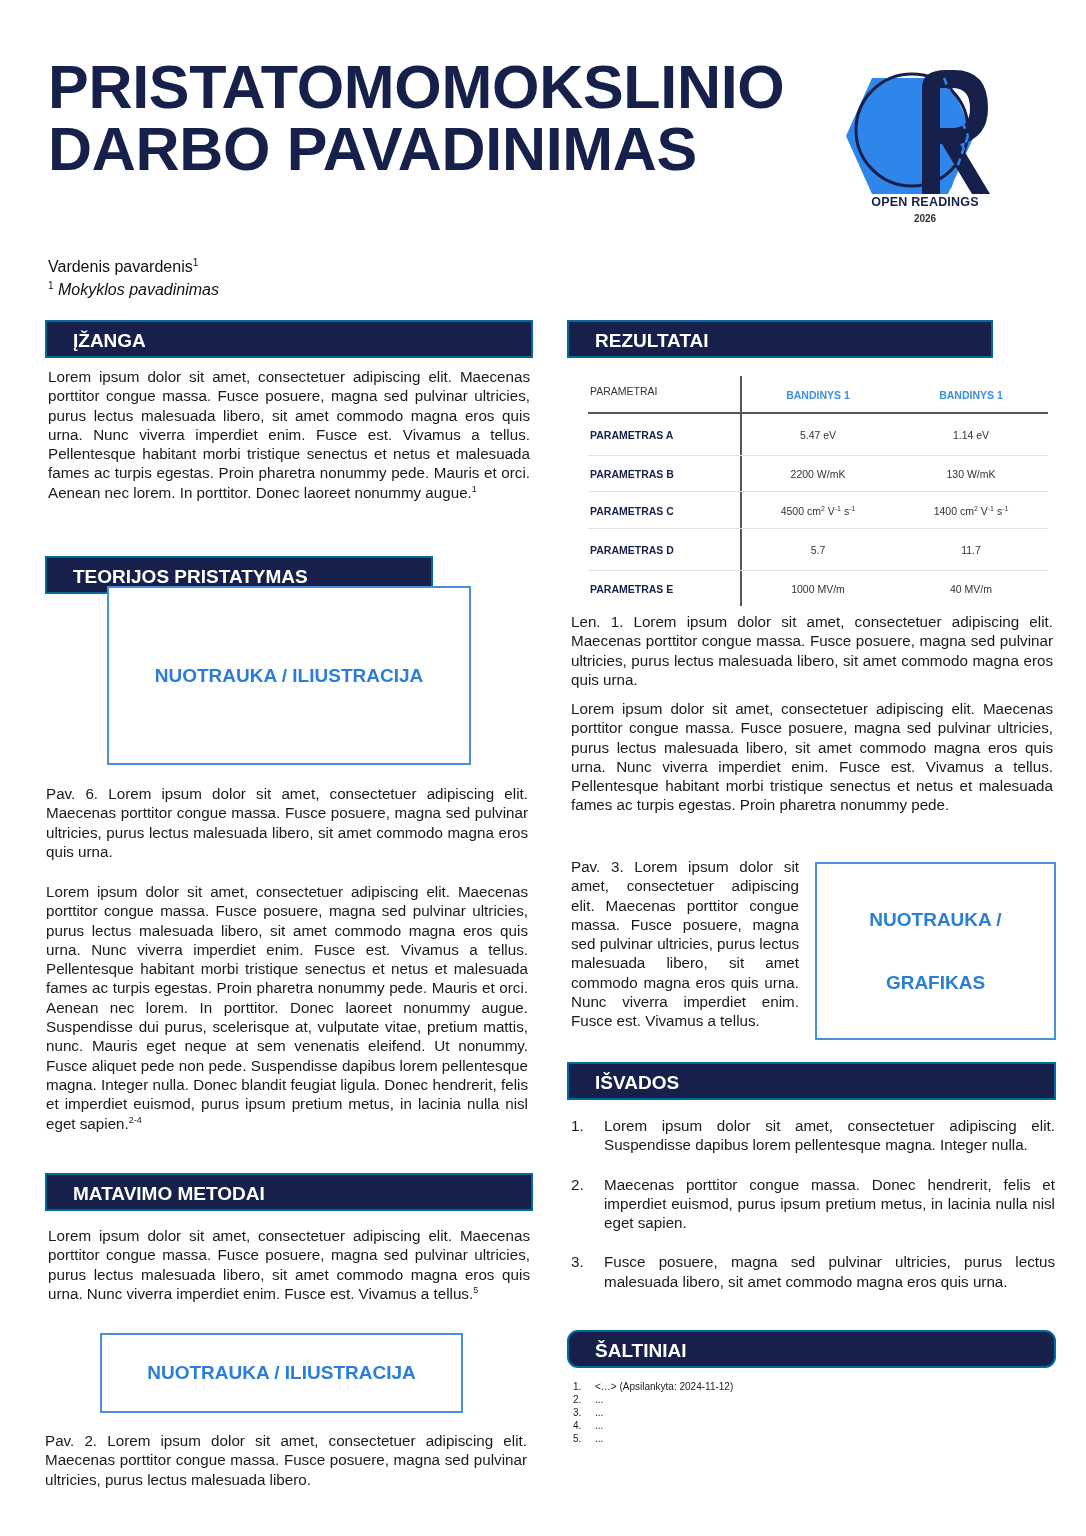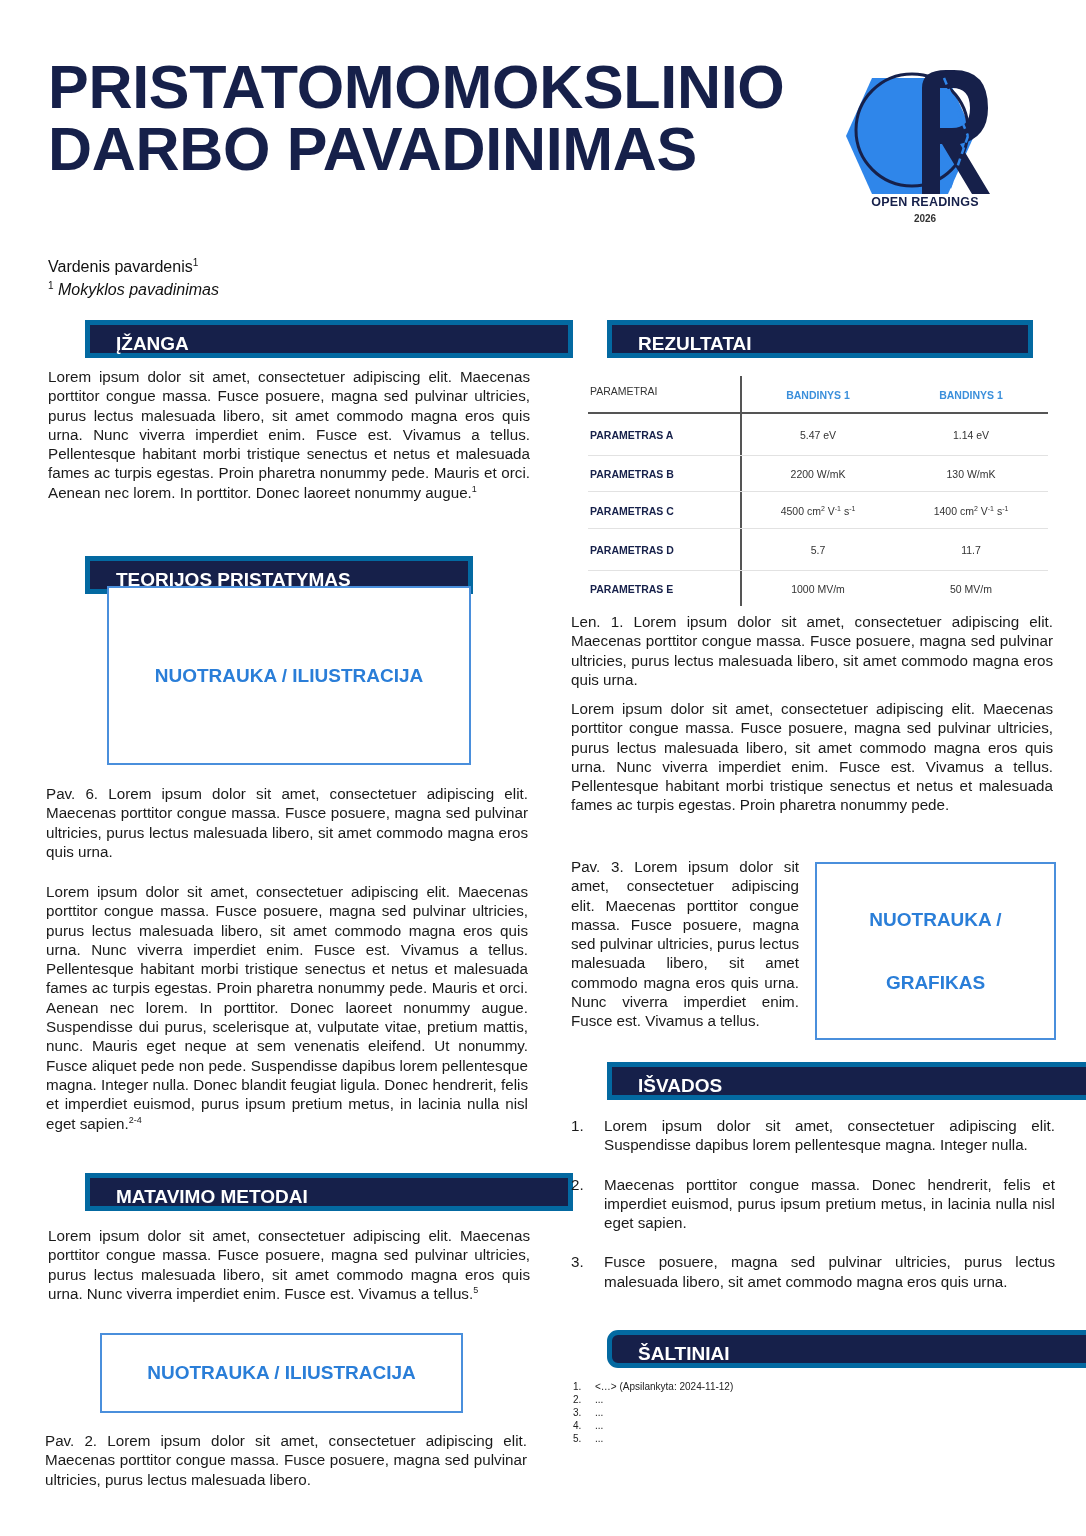--- a/index.html
+++ b/index.html
@@ -20,22 +20,21 @@
   .logo-text .year { font-size: 10px; margin-top: 4px; color: #333; }
 
   .author { position: absolute; left: 48px; top: 256px; font-size: 16px; line-height: 22px; color: #111; }
   .author sup, .affil sup { font-size: 10px; vertical-align: super; line-height: 0; }
   .affil { position: absolute; left: 48px; top: 279px; font-size: 16px; line-height: 22px; color: #111; }
   .affil i { font-style: italic; }
 
   .sec-head {
     position: absolute; height: 38px; background: #16204a; color: #ffffff;
     font-weight: bold; font-size: 19px; line-height: 38px; padding-left: 26px;
-    border: 5px solid #0369a1;
-    margin-left: 40px;
+    border: 2px solid #0369a1;
   }
 
   .para {
     position: absolute; font-size: 15.2px; line-height: 19.3px; text-align: justify;
     color: #1a1a1a;
   }
   .para sup { font-size: 9px; vertical-align: super; line-height: 0; }
 
   .ph-box {
     position: absolute; border: 2px solid #4a8fdc; display: flex; align-items: center;
@@ -127,21 +126,21 @@
   <div class="cell val" style="left:315px; top:128px;"><span>1400 cm</span><sup>2</sup><span> V</span><sup>-1</sup><span> s</span><sup>-1</sup></div>
   <div class="sep" style="top:152px;"></div>
 
   <div class="cell rlabel" style="left:4px; top:167px;">PARAMETRAS D</div>
   <div class="cell val" style="left:162px; top:167px;">5.7</div>
   <div class="cell val" style="left:315px; top:167px;">11.7</div>
   <div class="sep" style="top:194px;"></div>
 
   <div class="cell rlabel" style="left:4px; top:206px;">PARAMETRAS E</div>
   <div class="cell val" style="left:162px; top:206px;">1000 MV/m</div>
-  <div class="cell val" style="left:315px; top:206px;">50 MV/m</div>
+  <div class="cell val" style="left:315px; top:206px;">40 MV/m</div>
 </div>
 
 <div class="para" style="left:571px; top:612px; width:482px;">Len. 1. Lorem ipsum dolor sit amet, consectetuer adipiscing elit. Maecenas porttitor congue massa. Fusce posuere, magna sed pulvinar ultricies, purus lectus malesuada libero, sit amet commodo magna eros quis urna.</div>
 <div class="para" style="left:571px; top:699px; width:482px;">Lorem ipsum dolor sit amet, consectetuer adipiscing elit. Maecenas porttitor congue massa. Fusce posuere, magna sed pulvinar ultricies, purus lectus malesuada libero, sit amet commodo magna eros quis urna. Nunc viverra imperdiet enim. Fusce est. Vivamus a tellus. Pellentesque habitant morbi tristique senectus et netus et malesuada fames ac turpis egestas. Proin pharetra nonummy pede.</div>
 
 <div class="para" style="left:571px; top:857px; width:228px;">Pav.  3. Lorem ipsum dolor sit amet, consectetuer adipiscing elit. Maecenas porttitor congue massa. Fusce posuere, magna sed pulvinar ultricies, purus lectus malesuada libero, sit amet commodo magna eros quis urna. Nunc viverra imperdiet enim. Fusce est. Vivamus a tellus.</div>
 <div class="ph-box" style="left:815px; top:862px; width:241px; height:178px; flex-direction:column;gap:39px;">
   <div>NUOTRAUKA /</div>
   <div>GRAFIKAS</div>
 </div>

